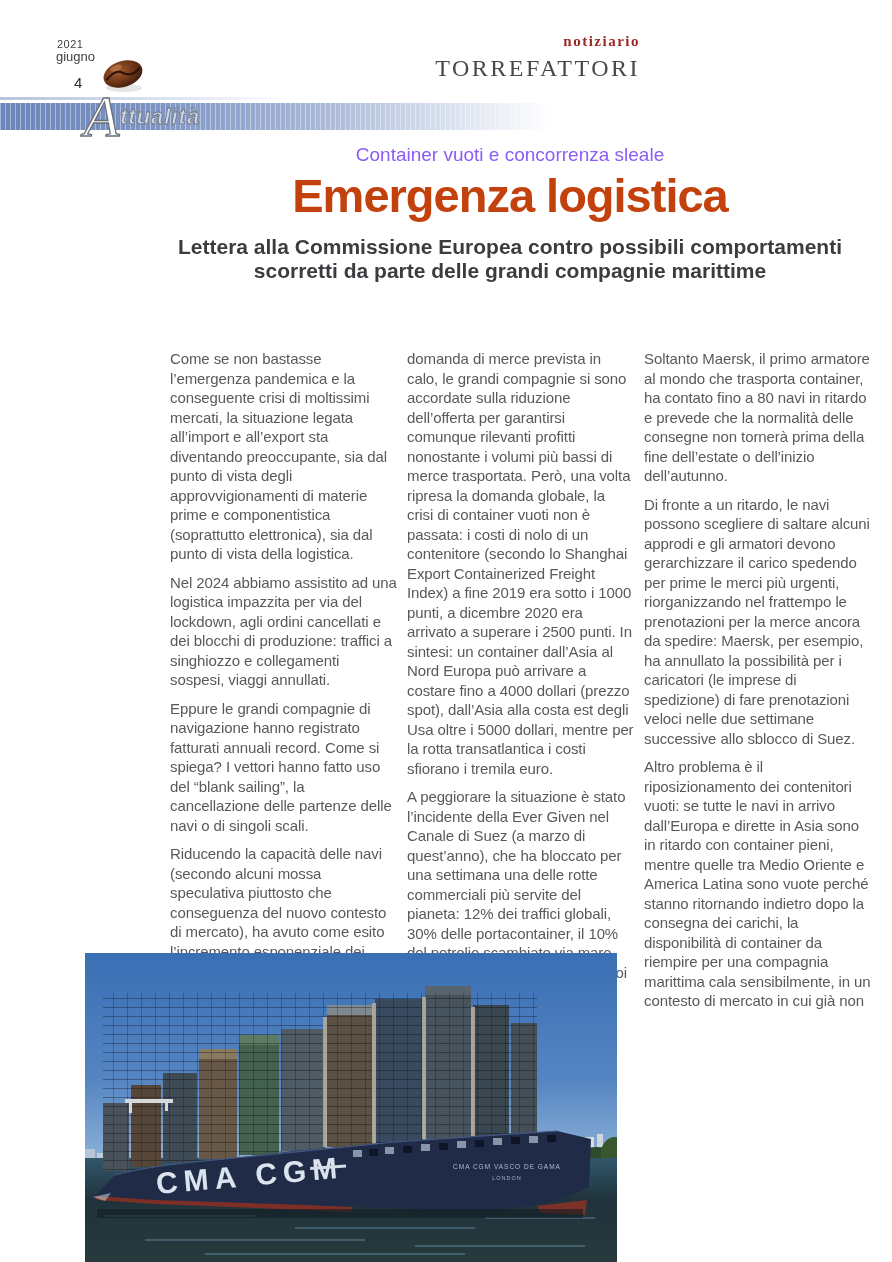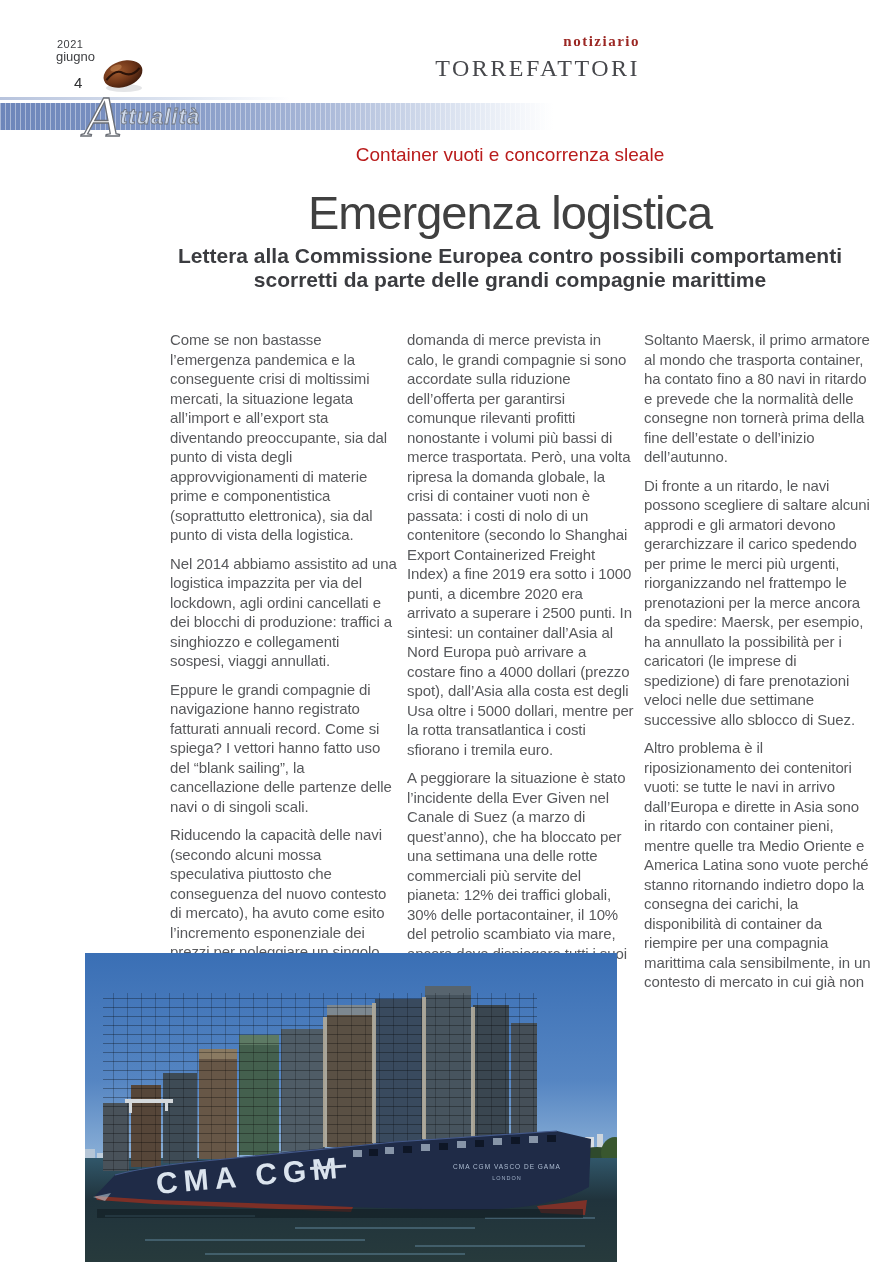--- a/index.html
+++ b/index.html
@@ -23,26 +23,26 @@
   .banner-topline{position:absolute;left:0;top:97px;width:290px;height:3px;
     background:linear-gradient(90deg,#b7c3dd,#dde4f0 60%,rgba(255,255,255,0));}
   .banner{position:absolute;left:0;top:103px;width:100%;height:27px;
     background:linear-gradient(90deg,#6d86ba 0,#7b92c2 16%,#a9b8d8 36%,#dfe6f2 52%,#fff 62%);}
   .banner::after{content:"";position:absolute;inset:0;
     background:repeating-linear-gradient(90deg,rgba(255,255,255,.4) 0 1px,rgba(255,255,255,0) 1px 5px);}
   .section-logo{position:absolute;left:80px;top:82px;width:200px;height:74px;}
 
   
   .headline{position:absolute;left:136px;top:144px;width:748px;text-align:center;}
-  .kicker{font-size:19px;color:#b91c1c;line-height:22px;}
-  .title{font-size:47px;font-weight:400;color:#404040;letter-spacing:-1px;line-height:54px;margin-top:20px;}
-  .subtitle{font-size:21px;font-weight:bold;color:#3b3c40;line-height:24px;margin:4px auto 0;width:700px;}
-
-  
-  .columns{position:absolute;left:170px;top:330px;width:701px;
+  .kicker{font-size:19px;color:#8b5cf6;line-height:22px;}
+  .title{font-size:47px;font-weight:700;color:#c2410c;letter-spacing:-1px;line-height:54px;margin-top:3px;}
+  .subtitle{font-size:21px;font-weight:bold;color:#3b3c40;line-height:24px;margin:12px auto 0;width:700px;}
+
+  
+  .columns{position:absolute;left:170px;top:349px;width:701px;
     display:grid;grid-template-columns:227px 227px 227px;column-gap:10px;}
   .col p{margin:0 0 9px 0;font-size:15px;line-height:19.5px;letter-spacing:-.1px;color:#58595c;}
 
   
   .photo{position:absolute;left:85px;top:953px;width:532px;height:309px;overflow:hidden;}
 </style>
 </head>
 <body>
 
 <div class="page">
@@ -80,21 +80,21 @@
 
   <div class="headline">
     <div class="kicker">Container vuoti e concorrenza sleale</div>
     <div class="title">Emergenza logistica</div>
     <div class="subtitle">Lettera alla Commissione Europea contro possibili comportamenti scorretti da parte delle grandi compagnie marittime</div>
   </div>
 
   <div class="columns">
     <div class="col">
       <p>Come se non bastasse l’emergenza pandemica e la conseguente crisi di moltissimi mercati, la situazione legata all’import e all’export sta diventando preoccupante, sia dal punto di vista degli approvvigionamenti di materie prime e componentistica (soprattutto elettronica), sia dal punto di vista della logistica.</p>
-      <p>Nel 2014 abbiamo assistito ad una logistica impazzita per via del lockdown, agli ordini cancellati e dei blocchi di produzione: traffici a singhiozzo e collegamenti sospesi, viaggi annullati.</p>
+      <p>Nel 2024 abbiamo assistito ad una logistica impazzita per via del lockdown, agli ordini cancellati e dei blocchi di produzione: traffici a singhiozzo e collegamenti sospesi, viaggi annullati.</p>
       <p>Eppure le grandi compagnie di navigazione hanno registrato fatturati annuali record. Come si spiega? I vettori hanno fatto uso del “blank sailing”, la cancellazione delle partenze delle navi o di singoli scali.</p>
       <p>Riducendo la capacità delle navi (secondo alcuni mossa speculativa piuttosto che conseguenza del nuovo contesto di mercato), ha avuto come esito l’incremento esponenziale dei prezzi per noleggiare un singolo container. Inizialmente, per far fronte a una</p>
     </div>
     <div class="col">
       <p>domanda di merce prevista in calo, le grandi compagnie si sono accordate sulla riduzione dell’offerta per garantirsi comunque rilevanti profitti nonostante i volumi più bassi di merce trasportata. Però, una volta ripresa la domanda globale, la crisi di container vuoti non è passata: i costi di nolo di un contenitore (secondo lo Shanghai Export Containerized Freight Index) a fine 2019 era sotto i 1000 punti, a dicembre 2020 era arrivato a superare i 2500 punti. In sintesi: un container dall’Asia al Nord Europa può arrivare a costare fino a 4000 dollari (prezzo spot), dall’Asia alla costa est degli Usa oltre i 5000 dollari, mentre per la rotta transatlantica i costi sfiorano i tremila euro.</p>
       <p>A peggiorare la situazione è stato l’incidente della Ever Given nel Canale di Suez (a marzo di quest’anno), che ha bloccato per una settimana una delle rotte commerciali più servite del pianeta: 12% dei traffici globali, 30% delle portacontainer, il 10% del petrolio scambiato via mare, ancora deve dispiegare tutti i suoi effetti in termini di congestionamento dei porti di scarico.</p>
     </div>
     <div class="col">
       <p>Soltanto Maersk, il primo armatore al mondo che trasporta container, ha contato fino a 80 navi in ritardo e prevede che la normalità delle consegne non tornerà prima della fine dell’estate o dell’inizio dell’autunno.</p>
       <p>Di fronte a un ritardo, le navi possono scegliere di saltare alcuni approdi e gli armatori devono gerarchizzare il carico spedendo per prime le merci più urgenti, riorganizzando nel frattempo le prenotazioni per la merce ancora da spedire: Maersk, per esempio, ha annullato la possibilità per i caricatori (le imprese di spedizione) di fare prenotazioni veloci nelle due settimane successive allo sblocco di Suez.</p>

